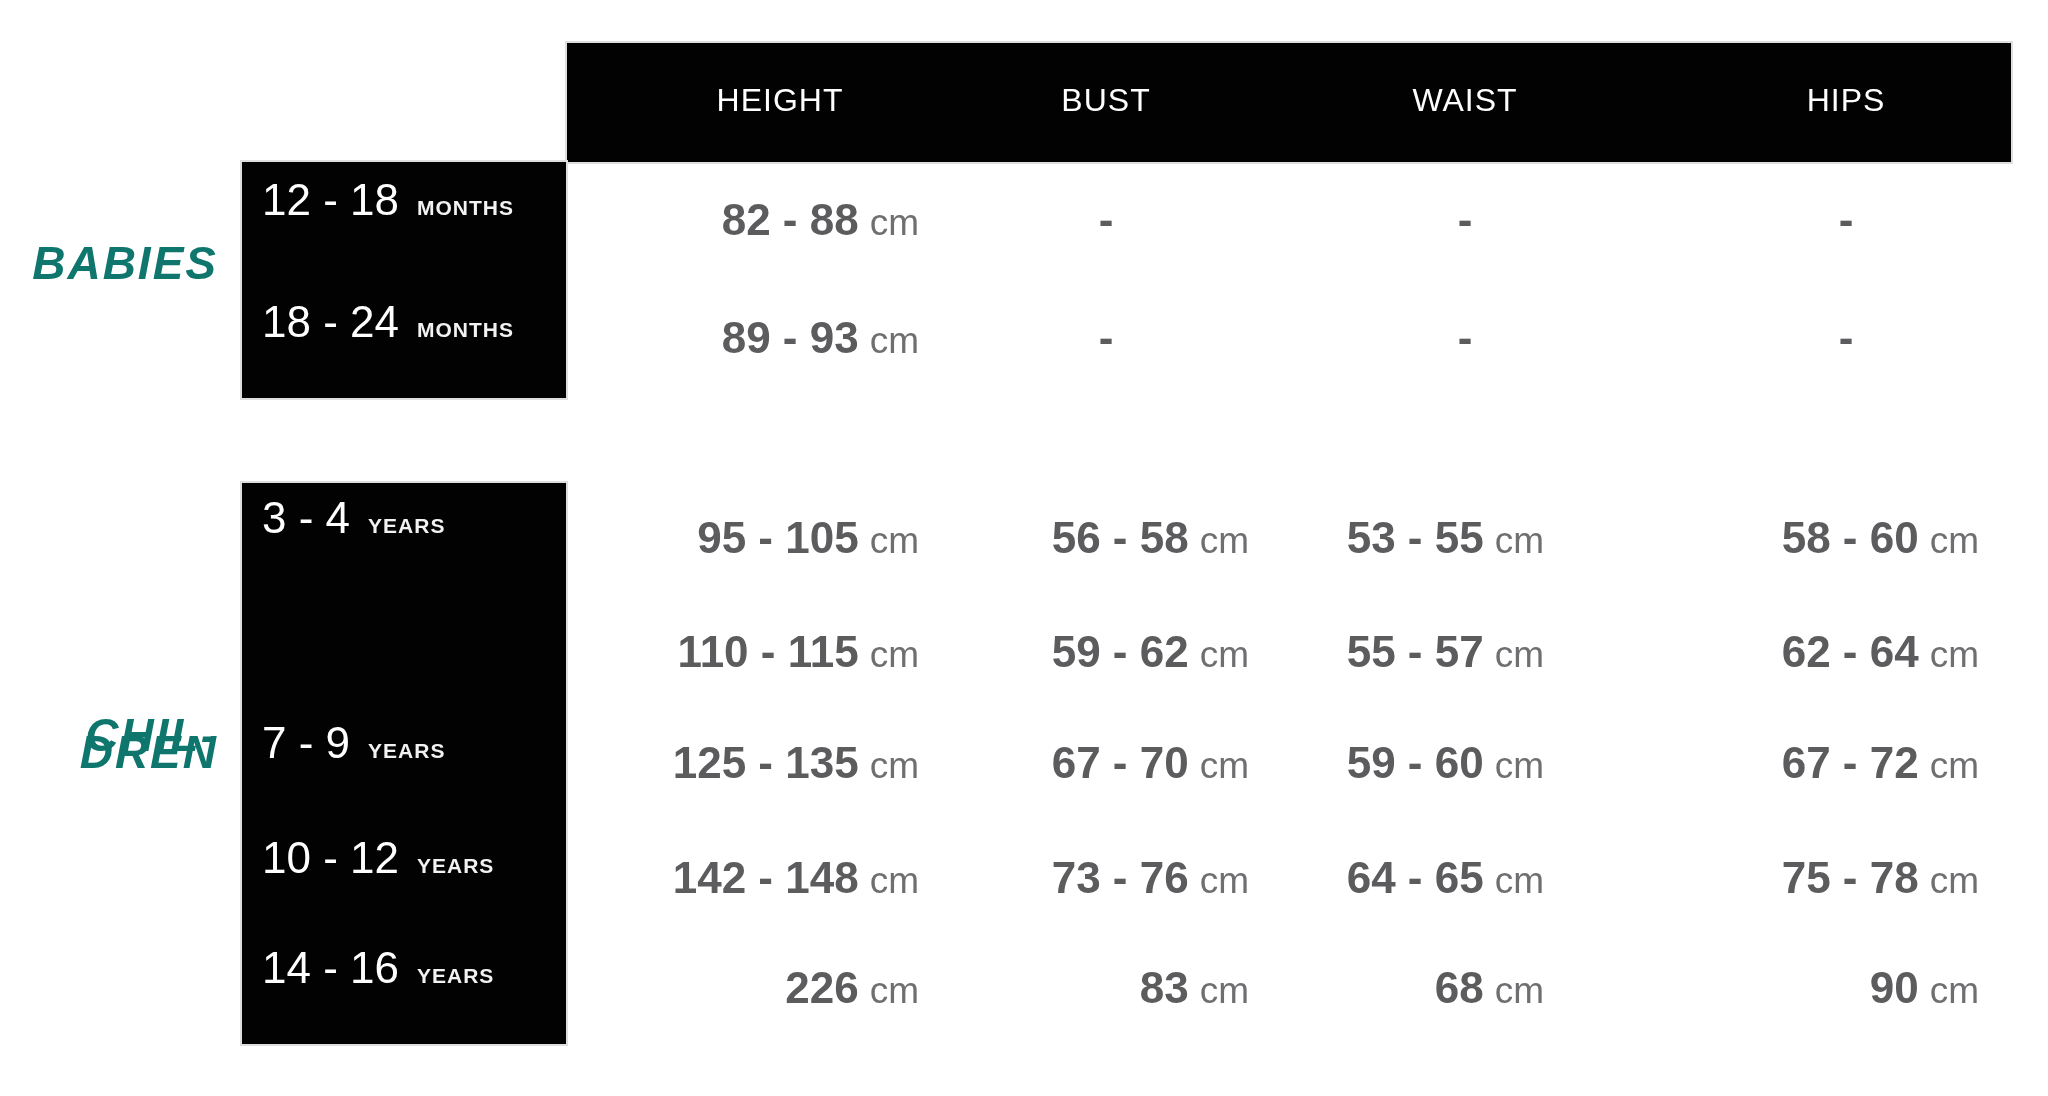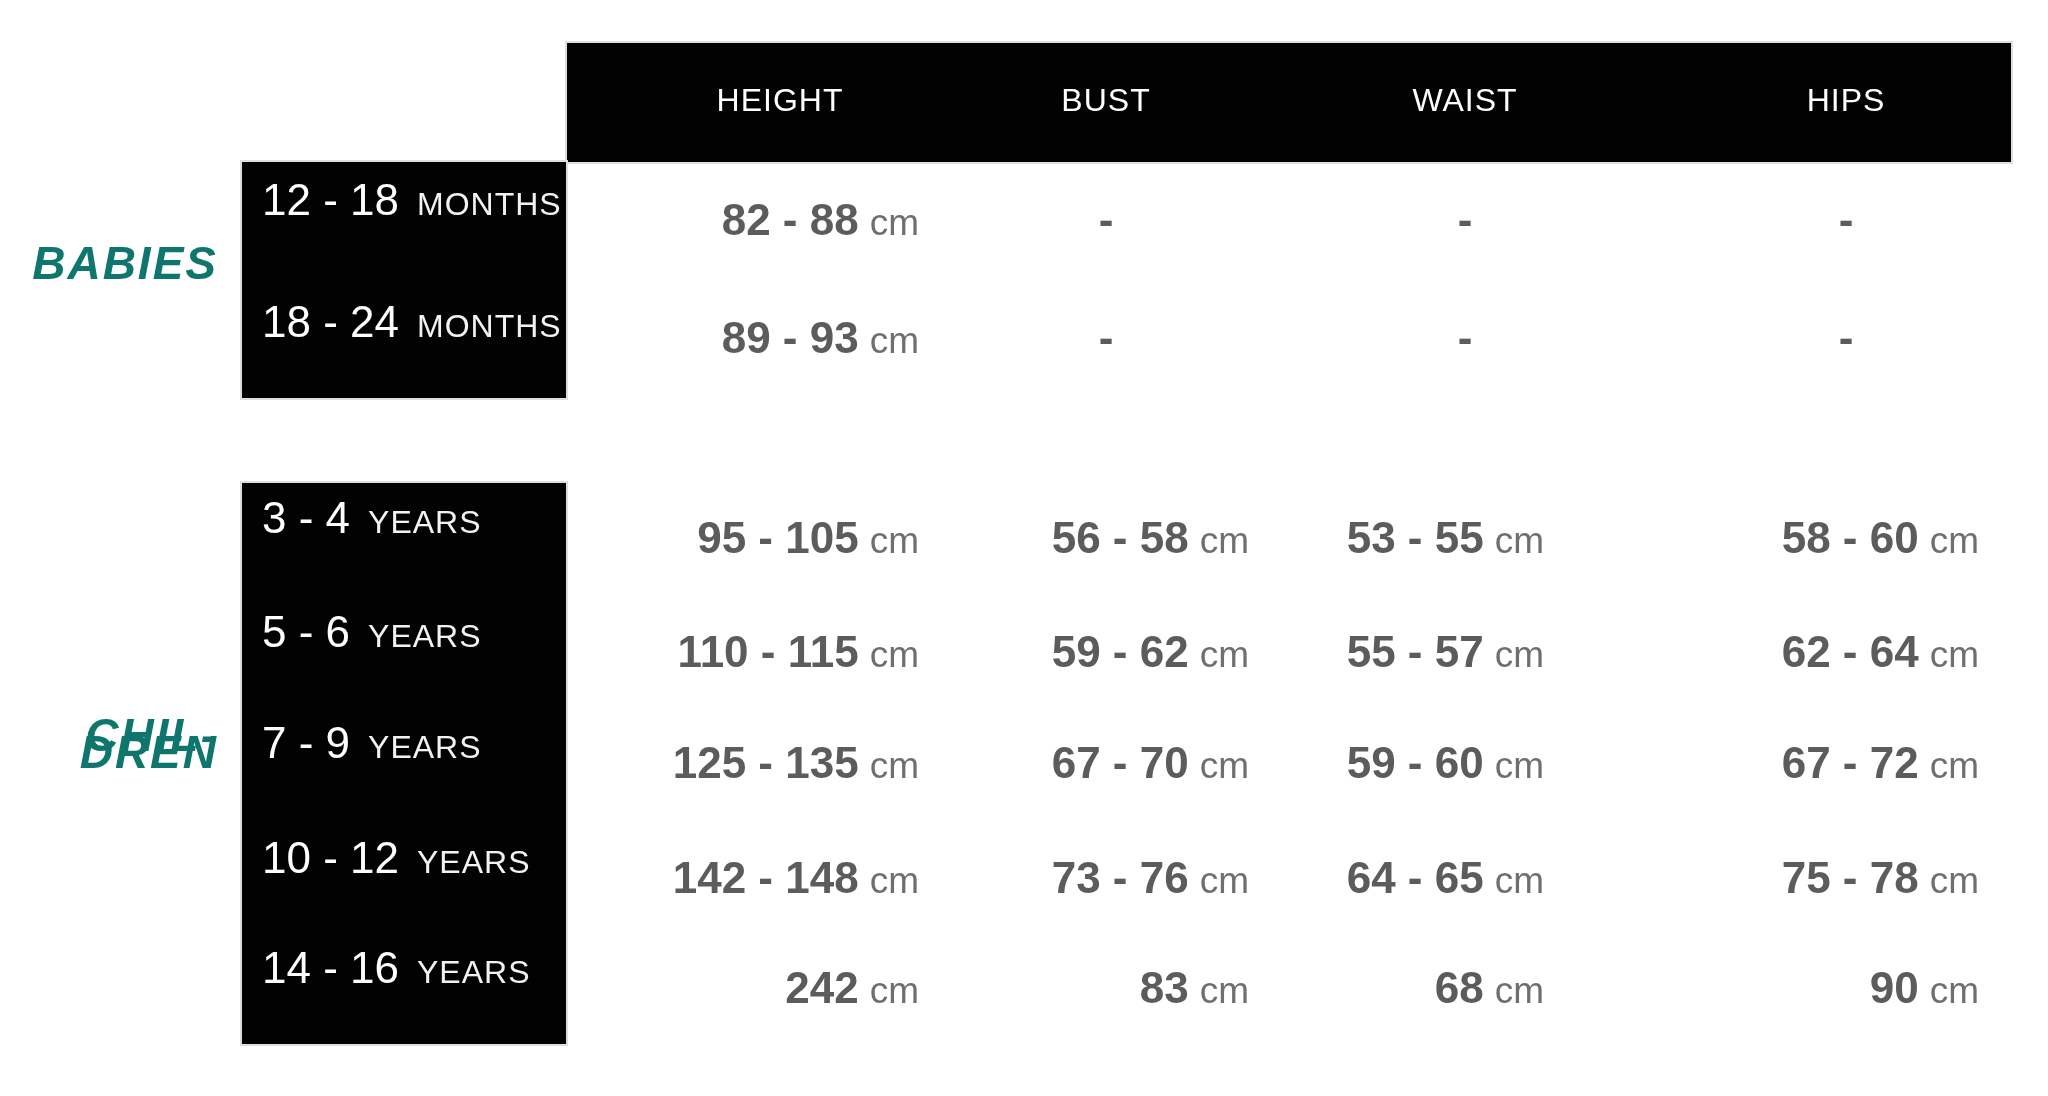--- a/index.html
+++ b/index.html
@@ -15,21 +15,21 @@
   .row{position:absolute;height:60px;line-height:60px;white-space:nowrap;}
 
   
   .col-header{position:absolute;top:70px;width:400px;height:60px;line-height:60px;
     text-align:center;color:#ffffff;font-size:32px;font-weight:400;letter-spacing:1px;}
   .ch-height{left:580px;} .ch-bust{left:906px;} .ch-waist{left:1265px;} .ch-hips{left:1646px;}
 
   
   .size-row{left:262px;width:300px;text-align:left;}
   .size-range{color:#ffffff;font-size:44px;font-weight:400;}
-  .size-unit{color:#f2f2f2;font-size:32px;font-weight:400;letter-spacing:1px;margin-left:18px;}
+  .size-unit{color:#f2f2f2;font-size:21px;font-weight:700;letter-spacing:1px;margin-left:18px;}
 
   
   .group-label{position:absolute;left:0;width:218px;height:60px;line-height:60px;
     text-align:right;color:#0f766e;font-size:46px;font-weight:700;font-style:italic;letter-spacing:2px;}
 
   
   .cell-val{position:absolute;width:400px;text-align:right;}
   .cv-height{left:519px;} .cv-bust{left:849px;} .cv-waist{left:1144px;} .cv-hips{left:1579px;}
   .val-num{color:#5c5c5e;font-size:44px;font-weight:700;}
   .val-unit{color:#6f6f72;font-size:37px;font-weight:400;margin-left:11px;}
@@ -78,23 +78,20 @@
 
   <div class="row cell-val cv-height yb-v2">
     <span class="val-num">89 - 93</span><span class="val-unit">cm</span>
   </div>
   <div class="row cell-dash cd-bust yb-v2">-</div>
   <div class="row cell-dash cd-waist yb-v2">-</div>
   <div class="row cell-dash cd-hips yb-v2">-</div>
 
   <div class="row size-row yc-s1">
     <span class="size-range">3 - 4</span><span class="size-unit">YEARS</span>
-  </div>
-  <div class="row size-row yc-s2">
-    <span class="size-range">5 - 6</span><span class="size-unit">YEARS</span>
   </div>
   <div class="row size-row yc-s3">
     <span class="size-range">7 - 9</span><span class="size-unit">YEARS</span>
   </div>
   <div class="row size-row yc-s4">
     <span class="size-range">10 - 12</span><span class="size-unit">YEARS</span>
   </div>
   <div class="row size-row yc-s5">
     <span class="size-range">14 - 16</span><span class="size-unit">YEARS</span>
   </div>
@@ -145,21 +142,21 @@
     <span class="val-num">73 - 76</span><span class="val-unit">cm</span>
   </div>
   <div class="row cell-val cv-waist yc-v4">
     <span class="val-num">64 - 65</span><span class="val-unit">cm</span>
   </div>
   <div class="row cell-val cv-hips yc-v4">
     <span class="val-num">75 - 78</span><span class="val-unit">cm</span>
   </div>
 
   <div class="row cell-val cv-height yc-v5">
-    <span class="val-num">242</span><span class="val-unit">cm</span>
+    <span class="val-num">226</span><span class="val-unit">cm</span>
   </div>
   <div class="row cell-val cv-bust yc-v5">
     <span class="val-num">83</span><span class="val-unit">cm</span>
   </div>
   <div class="row cell-val cv-waist yc-v5">
     <span class="val-num">68</span><span class="val-unit">cm</span>
   </div>
   <div class="row cell-val cv-hips yc-v5">
     <span class="val-num">90</span><span class="val-unit">cm</span>
   </div>

